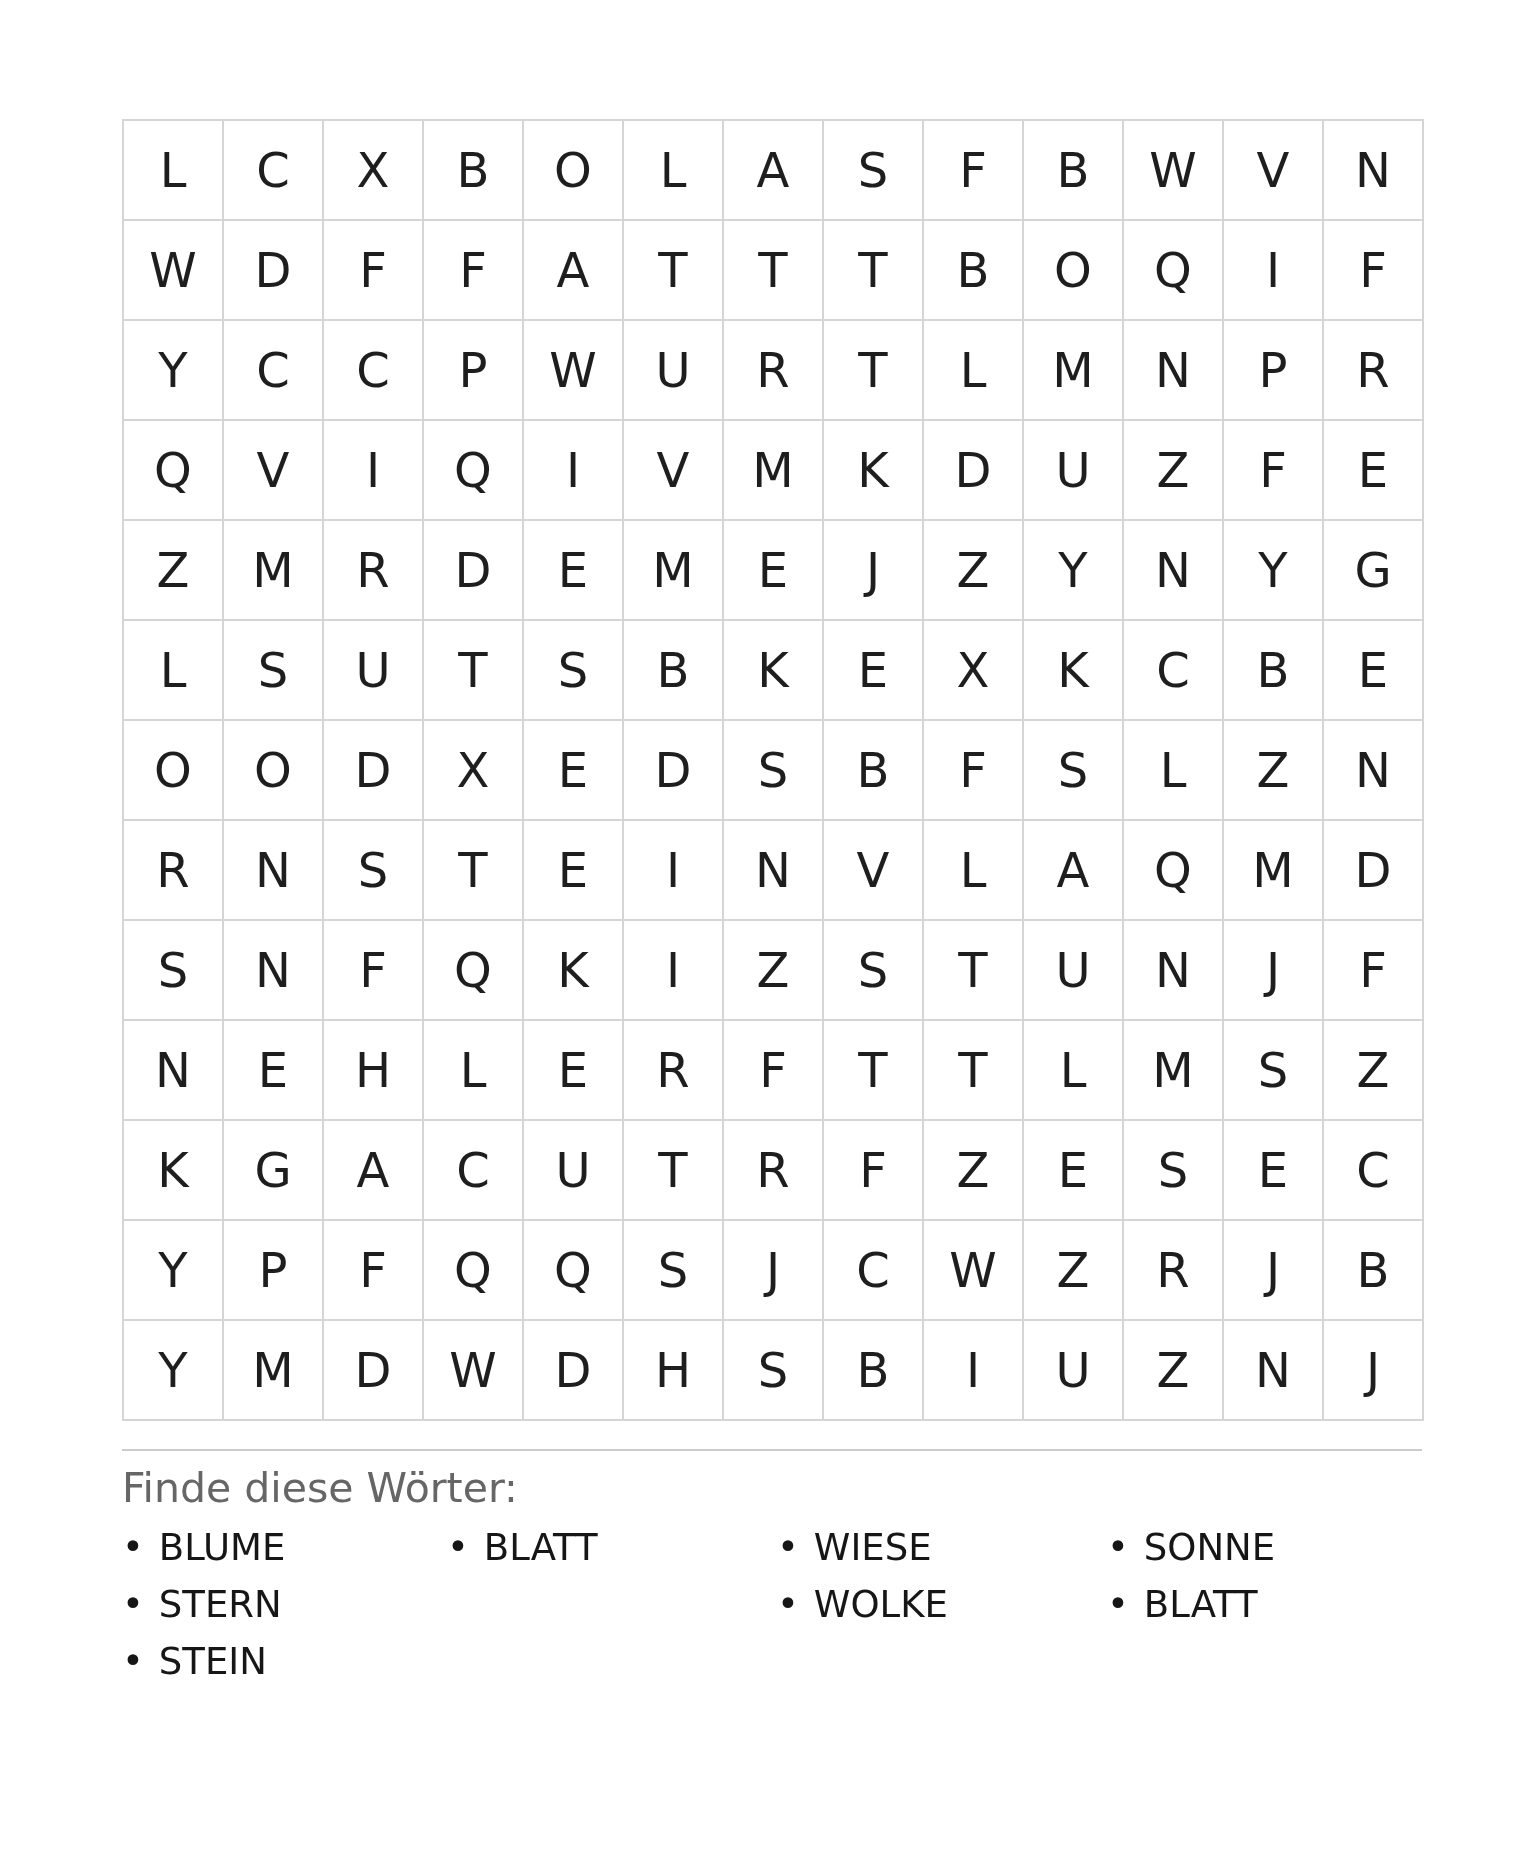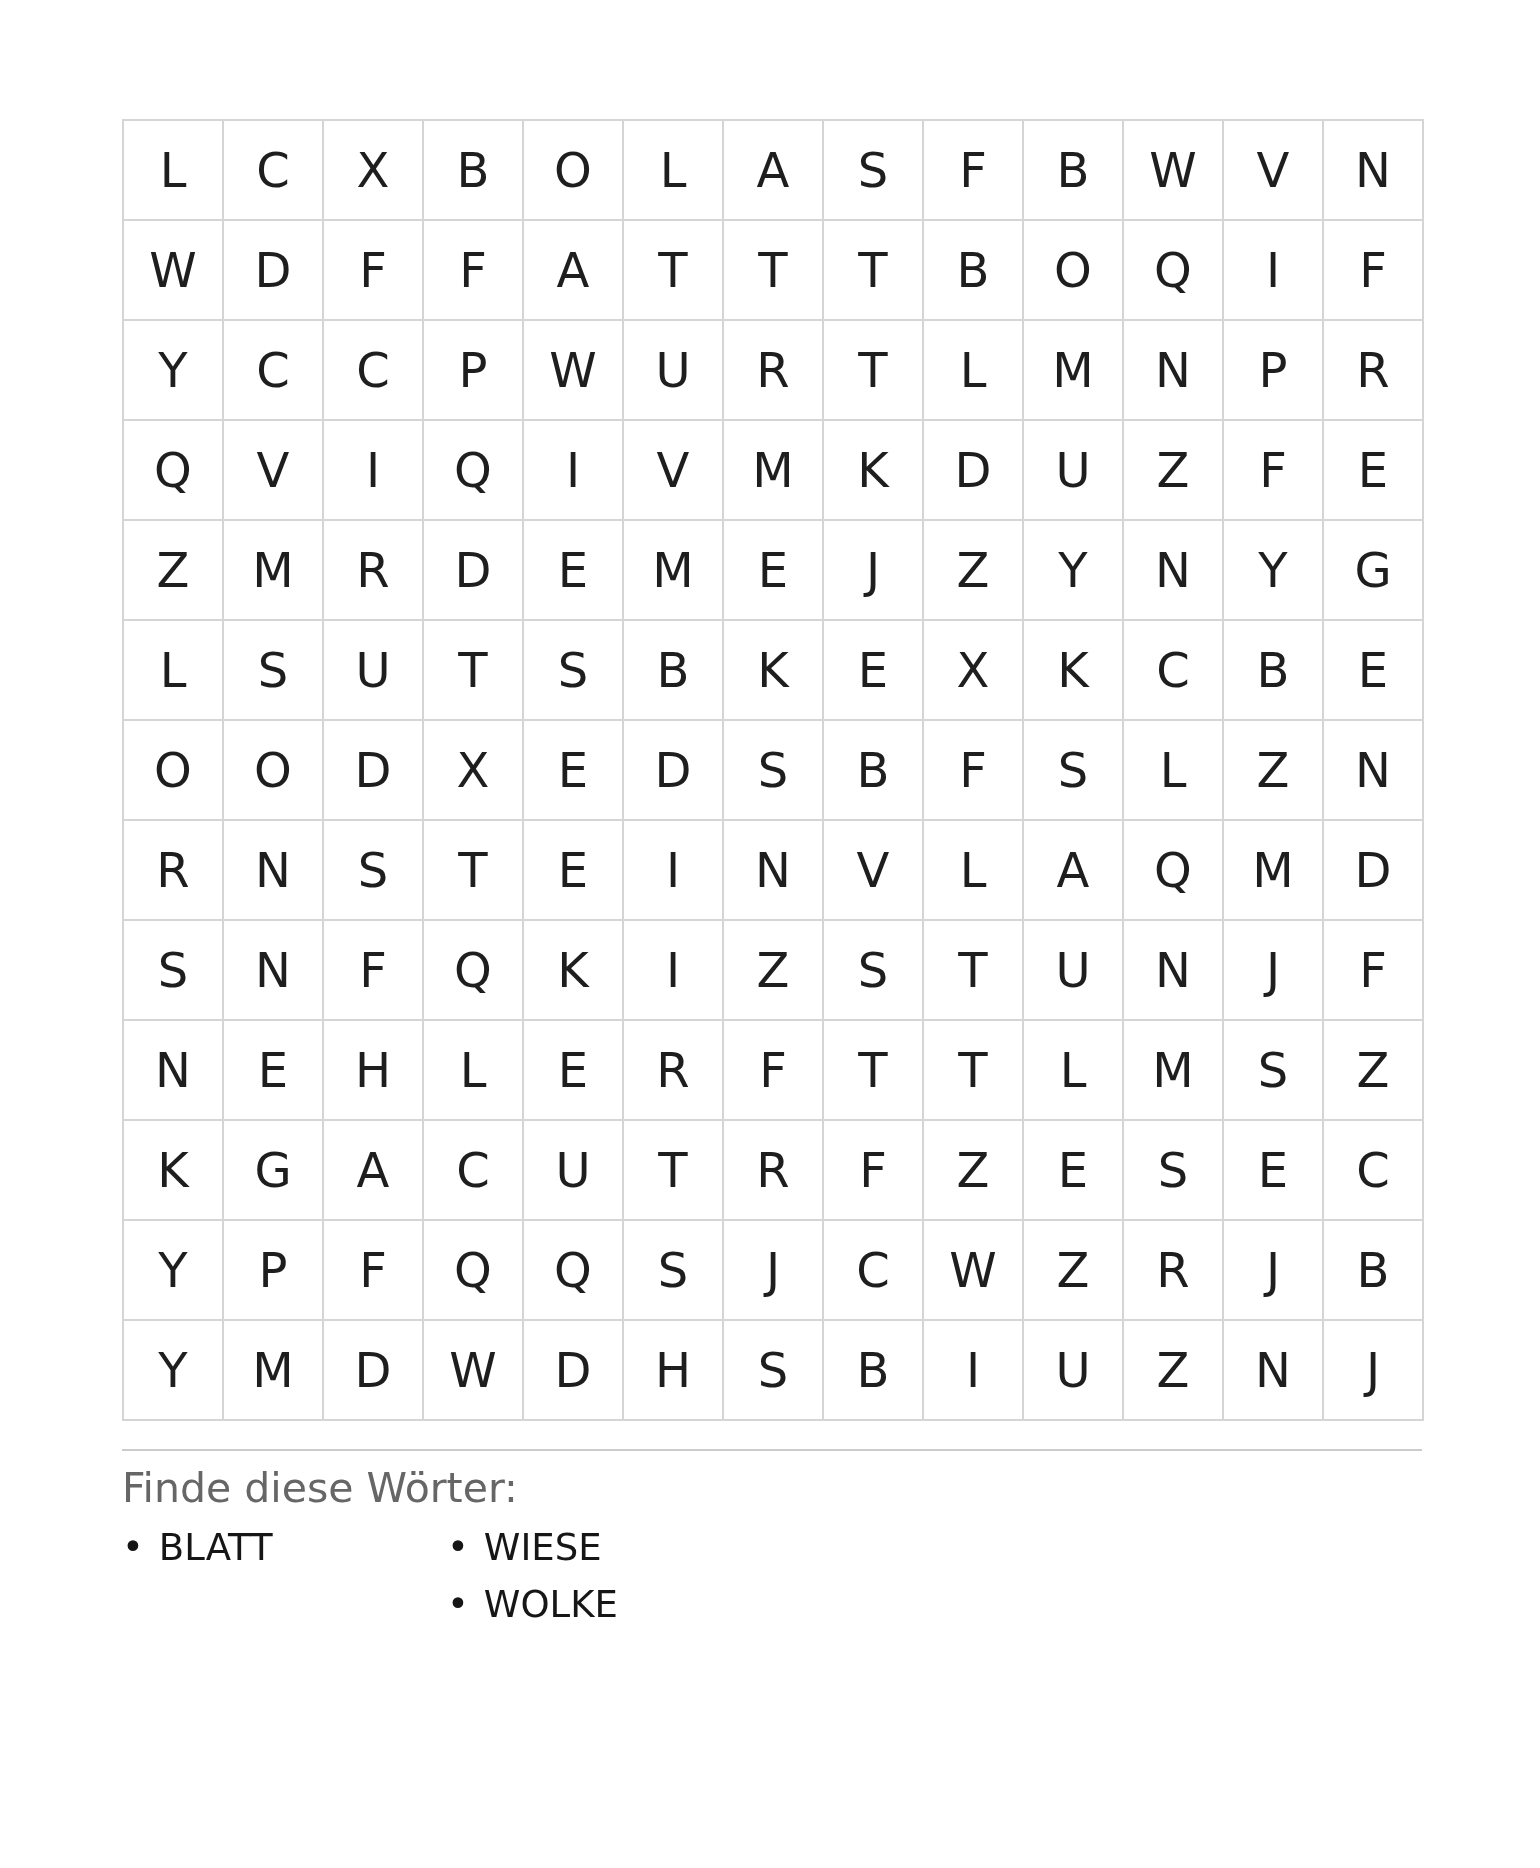--- a/index.html
+++ b/index.html
@@ -251,22 +251,31 @@
       <div class="cell">Z</div>
       <div class="cell">N</div>
       <div class="cell">J</div>
     </div>
 
   <div class="words-section">
     <div class="separator"></div>
     <p class="words-title">Finde diese Wörter:</p>
     <div class="word-columns">
         <div>
+          <div class="word-item"><span class="bullet">•</span><span>BLUME</span></div>
+          <div class="word-item"><span class="bullet">•</span><span>STERN</span></div>
+          <div class="word-item"><span class="bullet">•</span><span>STEIN</span></div>
+        </div>
+        <div>
           <div class="word-item"><span class="bullet">•</span><span>BLATT</span></div>
         </div>
         <div>
           <div class="word-item"><span class="bullet">•</span><span>WIESE</span></div>
           <div class="word-item"><span class="bullet">•</span><span>WOLKE</span></div>
         </div>
+        <div>
+          <div class="word-item"><span class="bullet">•</span><span>SONNE</span></div>
+          <div class="word-item"><span class="bullet">•</span><span>BLATT</span></div>
+        </div>
       </div>
   </div>
 
 </div>
 
 </body></html>

